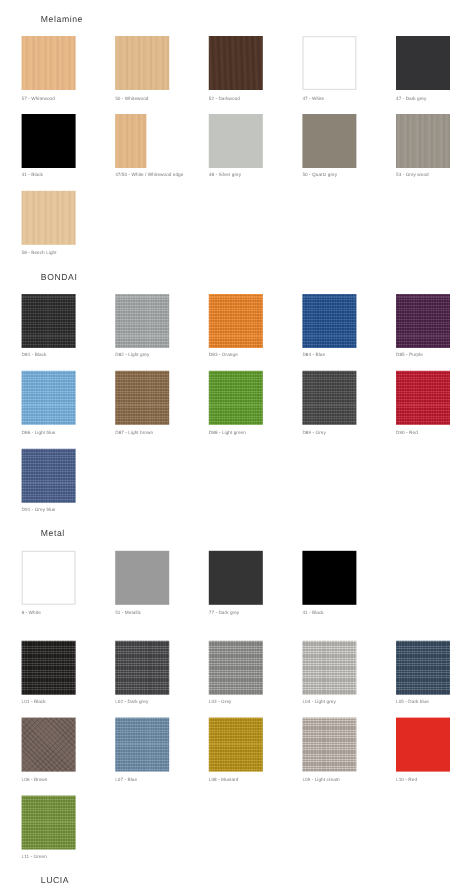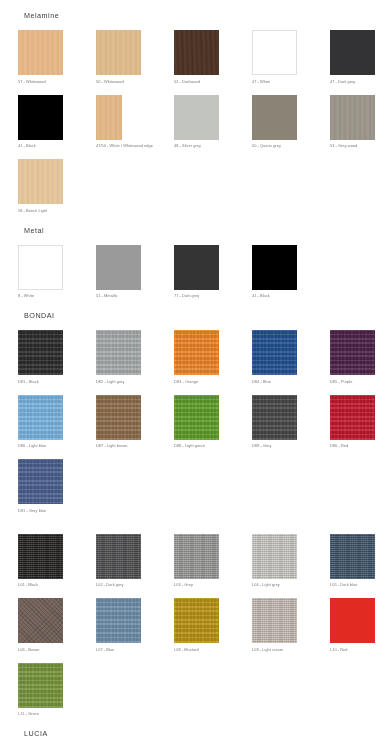--- a/index.html
+++ b/index.html
@@ -16,21 +16,21 @@
     height: 747px;
     background: #ffffff;
     padding: 0;
   }
   .section { padding: 0 0 0 0; }
   .section-title {
     font-size: 7.2px;
     color: #3a3a3a;
     letter-spacing: 0.35px;
     font-weight: 400;
-    padding-left: 24px;
+    padding-left: 34px;
     height: 11px;
     line-height: 11px;
   }
   .section-title.caps { letter-spacing: 0.5px; }
   .rows { padding-left: 18px; }
   .row {
     display: flex;
     flex-direction: row;
     align-items: flex-start;
   }
@@ -171,20 +171,87 @@
           <div class="cell">
             <div class="cellpad"></div>
             <div class="swatch tex-wood" title="58 - Beech Light" style="background-color: rgb(230, 198, 155);"></div>
             <div class="label">58 - Beech Light</div>
           </div>
         </div>
       </div>
     </div>
     <div class="section">
       <div class="gap-sec"></div>
+      <div class="section-title caps">BONDAI</div>
+      <div class="rows">
+        <div class="row">
+          <div class="cell">
+            <div class="cellpad"></div>
+            <div class="swatch tex-fabric" title="D81 - Black" style="background-color: rgb(43, 43, 43);"></div>
+            <div class="label">D81 - Black</div>
+          </div>
+          <div class="cell">
+            <div class="cellpad"></div>
+            <div class="swatch tex-fabric" title="D82 - Light grey" style="background-color: rgb(166, 170, 171);"></div>
+            <div class="label">D82 - Light grey</div>
+          </div>
+          <div class="cell">
+            <div class="cellpad"></div>
+            <div class="swatch tex-fabric" title="D83 - Orange" style="background-color: rgb(237, 131, 37);"></div>
+            <div class="label">D83 - Orange</div>
+          </div>
+          <div class="cell">
+            <div class="cellpad"></div>
+            <div class="swatch tex-fabric" title="D84 - Blue" style="background-color: rgb(32, 79, 143);"></div>
+            <div class="label">D84 - Blue</div>
+          </div>
+          <div class="cell">
+            <div class="cellpad"></div>
+            <div class="swatch tex-fabric" title="D85 - Purple" style="background-color: rgb(76, 33, 72);"></div>
+            <div class="label">D85 - Purple</div>
+          </div>
+        </div>
+        <div class="row">
+          <div class="cell">
+            <div class="cellpad"></div>
+            <div class="swatch tex-fabric" title="D86 - Light blue" style="background-color: rgb(120, 179, 224);"></div>
+            <div class="label">D86 - Light blue</div>
+          </div>
+          <div class="cell">
+            <div class="cellpad"></div>
+            <div class="swatch tex-fabric" title="D87 - Light brown" style="background-color: rgb(140, 108, 74);"></div>
+            <div class="label">D87 - Light brown</div>
+          </div>
+          <div class="cell">
+            <div class="cellpad"></div>
+            <div class="swatch tex-fabric" title="D88 - Light green" style="background-color: rgb(94, 156, 40);"></div>
+            <div class="label">D88 - Light green</div>
+          </div>
+          <div class="cell">
+            <div class="cellpad"></div>
+            <div class="swatch tex-fabric" title="D89 - Grey" style="background-color: rgb(71, 71, 71);"></div>
+            <div class="label">D89 - Grey</div>
+          </div>
+          <div class="cell">
+            <div class="cellpad"></div>
+            <div class="swatch tex-fabric" title="D90 - Red" style="background-color: rgb(193, 23, 44);"></div>
+            <div class="label">D90 - Red</div>
+          </div>
+        </div>
+        <div class="row">
+          <div class="cell">
+            <div class="cellpad"></div>
+            <div class="swatch tex-fabric" title="D91 - Grey blue" style="background-color: rgb(74, 95, 141);"></div>
+            <div class="label">D91 - Grey blue</div>
+          </div>
+        </div>
+      </div>
+    </div>
+    <div class="section">
+      <div class="gap-sec"></div>
       <div class="section-title caps">Metal</div>
       <div class="rows">
         <div class="row">
           <div class="cell">
             <div class="cellpad"></div>
             <div class="swatch tex-flat bordered" title="8 - White" style="background-color: rgb(255, 255, 255);"></div>
             <div class="label">8 - White</div>
           </div>
           <div class="cell">
             <div class="cellpad"></div>
@@ -193,87 +260,20 @@
           </div>
           <div class="cell">
             <div class="cellpad"></div>
             <div class="swatch tex-flat" title="77 - Dark grey" style="background-color: rgb(52, 52, 52);"></div>
             <div class="label">77 - Dark grey</div>
           </div>
           <div class="cell">
             <div class="cellpad"></div>
             <div class="swatch tex-flat" title="41 - Black" style="background-color: rgb(0, 0, 0);"></div>
             <div class="label">41 - Black</div>
-          </div>
-        </div>
-      </div>
-    </div>
-    <div class="section">
-      <div class="gap-sec"></div>
-      <div class="section-title caps">BONDAI</div>
-      <div class="rows">
-        <div class="row">
-          <div class="cell">
-            <div class="cellpad"></div>
-            <div class="swatch tex-fabric" title="D81 - Black" style="background-color: rgb(43, 43, 43);"></div>
-            <div class="label">D81 - Black</div>
-          </div>
-          <div class="cell">
-            <div class="cellpad"></div>
-            <div class="swatch tex-fabric" title="D82 - Light grey" style="background-color: rgb(166, 170, 171);"></div>
-            <div class="label">D82 - Light grey</div>
-          </div>
-          <div class="cell">
-            <div class="cellpad"></div>
-            <div class="swatch tex-fabric" title="D83 - Orange" style="background-color: rgb(237, 131, 37);"></div>
-            <div class="label">D83 - Orange</div>
-          </div>
-          <div class="cell">
-            <div class="cellpad"></div>
-            <div class="swatch tex-fabric" title="D84 - Blue" style="background-color: rgb(32, 79, 143);"></div>
-            <div class="label">D84 - Blue</div>
-          </div>
-          <div class="cell">
-            <div class="cellpad"></div>
-            <div class="swatch tex-fabric" title="D85 - Purple" style="background-color: rgb(76, 33, 72);"></div>
-            <div class="label">D85 - Purple</div>
-          </div>
-        </div>
-        <div class="row">
-          <div class="cell">
-            <div class="cellpad"></div>
-            <div class="swatch tex-fabric" title="D86 - Light blue" style="background-color: rgb(120, 179, 224);"></div>
-            <div class="label">D86 - Light blue</div>
-          </div>
-          <div class="cell">
-            <div class="cellpad"></div>
-            <div class="swatch tex-fabric" title="D87 - Light brown" style="background-color: rgb(140, 108, 74);"></div>
-            <div class="label">D87 - Light brown</div>
-          </div>
-          <div class="cell">
-            <div class="cellpad"></div>
-            <div class="swatch tex-fabric" title="D88 - Light green" style="background-color: rgb(94, 156, 40);"></div>
-            <div class="label">D88 - Light green</div>
-          </div>
-          <div class="cell">
-            <div class="cellpad"></div>
-            <div class="swatch tex-fabric" title="D89 - Grey" style="background-color: rgb(71, 71, 71);"></div>
-            <div class="label">D89 - Grey</div>
-          </div>
-          <div class="cell">
-            <div class="cellpad"></div>
-            <div class="swatch tex-fabric" title="D90 - Red" style="background-color: rgb(193, 23, 44);"></div>
-            <div class="label">D90 - Red</div>
-          </div>
-        </div>
-        <div class="row">
-          <div class="cell">
-            <div class="cellpad"></div>
-            <div class="swatch tex-fabric" title="D91 - Grey blue" style="background-color: rgb(74, 95, 141);"></div>
-            <div class="label">D91 - Grey blue</div>
           </div>
         </div>
       </div>
     </div>
     <div class="section">
       <div class="gap-sec"></div>
       <div class="rows">
         <div class="row">
           <div class="cell">
             <div class="cellpad"></div>

